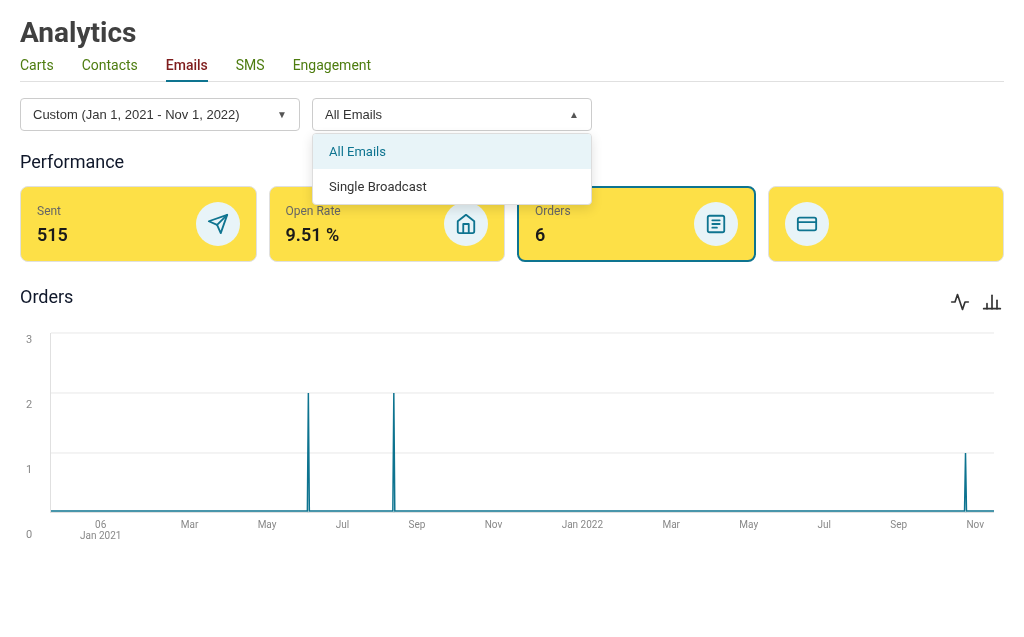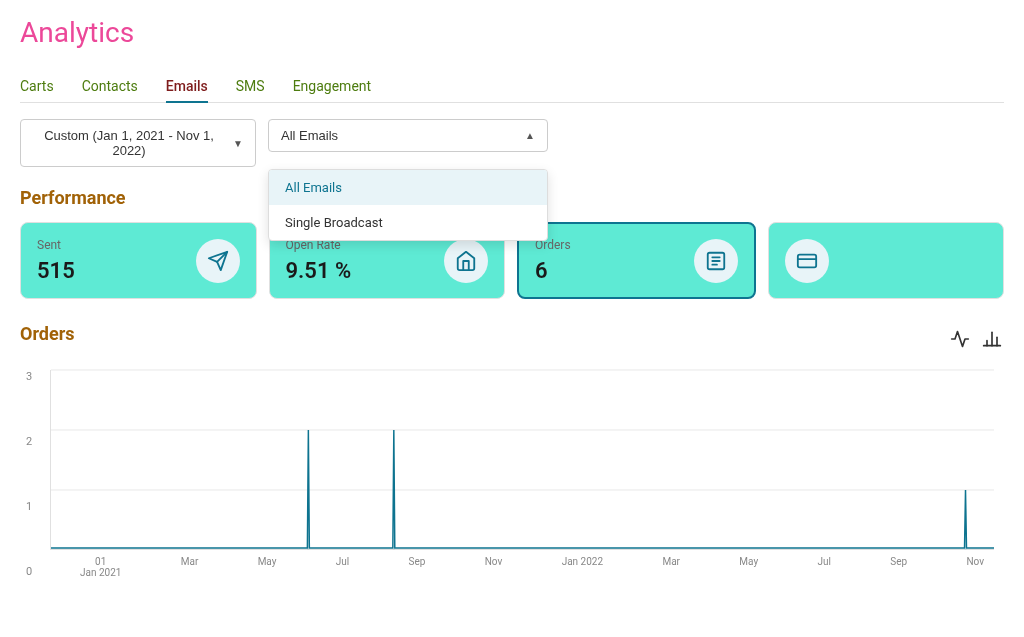--- a/index.html
+++ b/index.html
@@ -8,23 +8,23 @@
       background: #fff;
       color: #333;
       font-size: 14px;
       padding: 16px 20px;
       width: 1024px;
       min-height: 637px;
       overflow: hidden;
     }
     .page-title {
       font-size: 28px;
-      font-weight: 400;
-      color: #ec4899;
-      margin-bottom: 29px;
+      font-weight: 700;
+      color: #404040;
+      margin-bottom: 8px;
     }
     .tabs {
       display: flex;
       gap: 28px;
       border-bottom: 1px solid #e0e0e0;
       margin-bottom: 16px;
     }
     .tab {
       padding-bottom: 8px;
       cursor: pointer;
@@ -59,21 +59,21 @@
       justify-content: space-between;
       border: 1px solid #ccc;
       border-radius: 4px;
       padding: 8px 12px;
       cursor: pointer;
       background: #fff;
       font-size: 13px;
       color: #333;
     }
     .dropdown-btn.date-btn {
-      width: 236px;
+      width: 280px;
     }
     .dropdown-btn.email-btn {
       width: 280px;
     }
     .chevron {
       margin-left: 8px;
       font-size: 10px;
       color: #555;
     }
     .dropdown-container {
@@ -99,49 +99,49 @@
     }
     .dropdown-item.selected {
       background: #e8f4f8;
       color: #0e7490;
     }
     .dropdown-item.highlighted {
       color: #0e7490;
     }
     .section-title {
       font-size: 18px;
-      font-weight: 700;
+      font-weight: 400;
       margin-bottom: 14px;
-      color: #a16207;
+      color: #0f172a;
     }
     .performance-cards {
       display: flex;
       gap: 12px;
       margin-bottom: 24px;
     }
     .perf-card {
       flex: 1;
       border: 1px solid #e0e0e0;
       border-radius: 8px;
       padding: 14px 16px;
       display: flex;
       align-items: center;
       justify-content: space-between;
-      background: #5eead4;
+      background: #fde047;
     }
     .perf-card.highlighted {
       border: 2px solid #0e7490;
     }
     .card-left .card-label {
       font-size: 12px;
       color: #666;
       margin-bottom: 6px;
     }
     .card-left .card-value {
-      font-size: 22px;
+      font-size: 18px;
       font-weight: 600;
       color: #1a1a1a;
     }
     .card-icon {
       width: 44px;
       height: 44px;
       border-radius: 50%;
       display: flex;
       align-items: center;
       justify-content: center;
@@ -340,21 +340,21 @@
         <line x1="0" y1="120" x2="960" y2="120" stroke="#e8e8e8" stroke-width="1"></line>
 
         <polyline points="0,178 261,178 262,60 263,178 348,178 349,60 350,178 930,178 931,120 932,178 960,178" fill="none" stroke="#0e7490" stroke-width="1.5"></polyline>
 
         <polygon points="0,180 261,180 262,60 263,180 348,180 349,60 350,180 930,180 931,120 932,180 960,180" fill="rgba(14,116,144,0.08)"></polygon>
       </svg>
     </div>
 
     <div class="chart-x-labels">
       <div class="x-label">
-        <span>01</span>
+        <span>06</span>
         <span>Jan 2021</span>
       </div>
       <div class="x-label">
         <span></span>
         <span>Mar</span>
       </div>
       <div class="x-label">
         <span></span>
         <span>May</span>
       </div>

